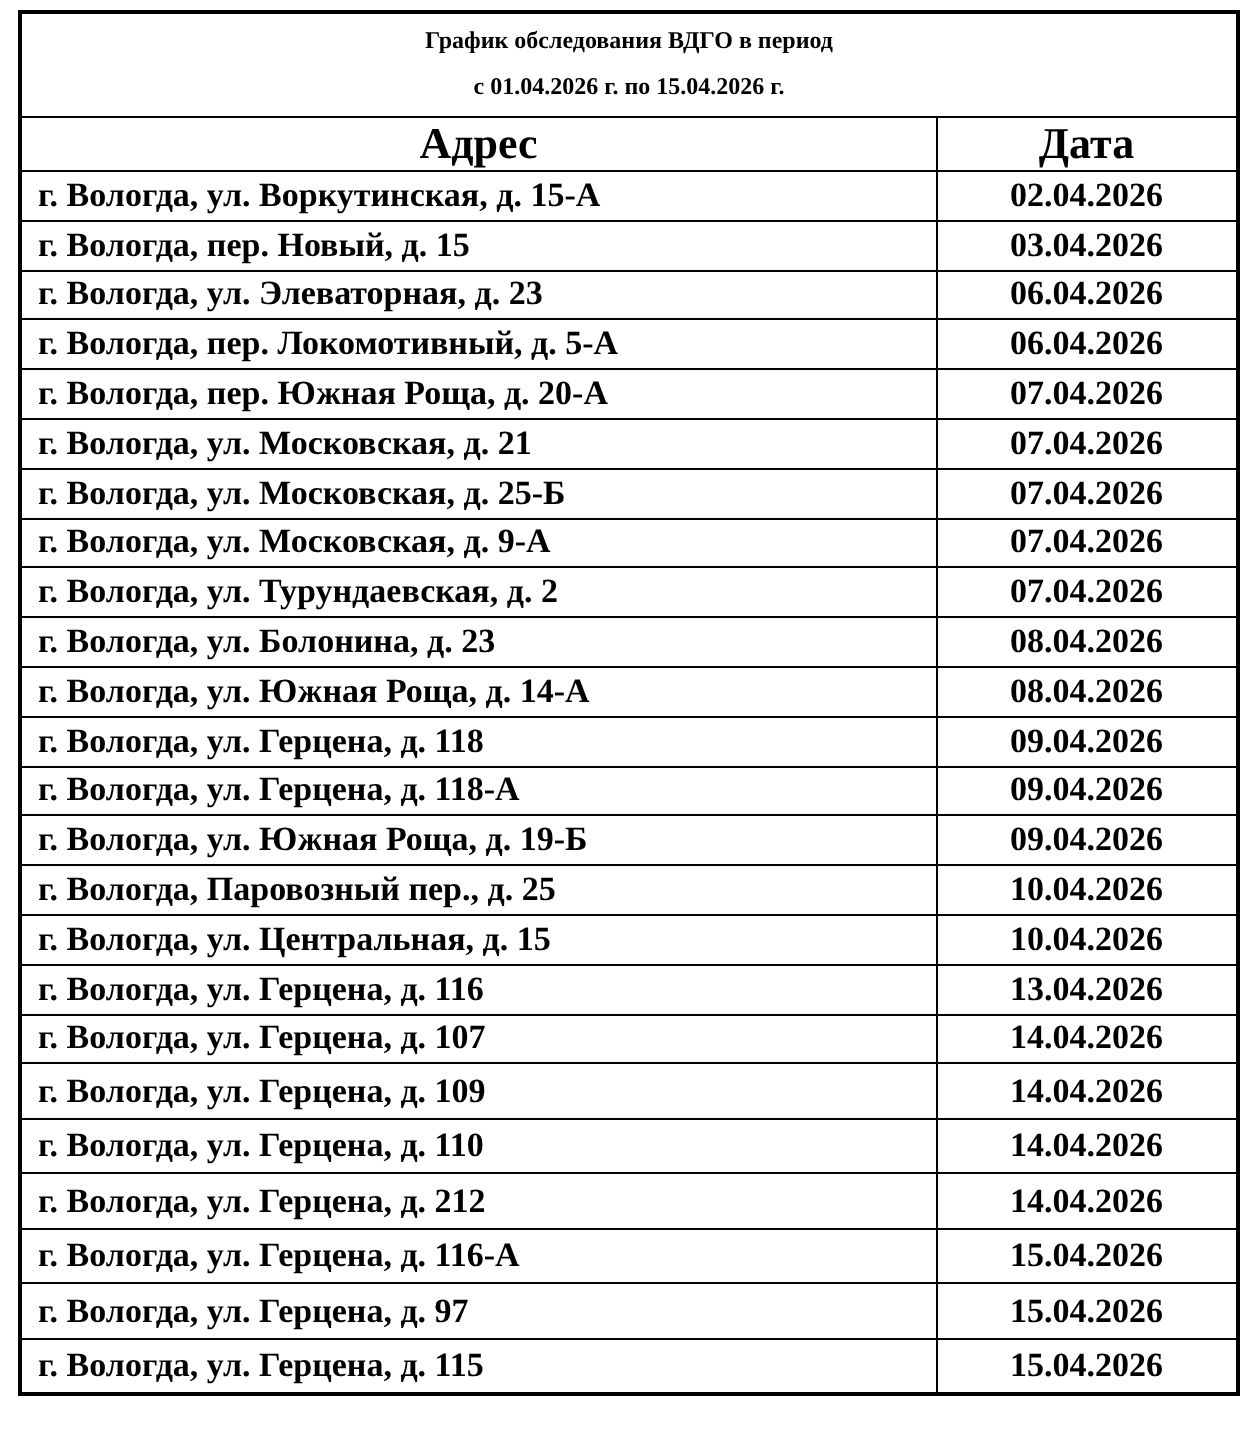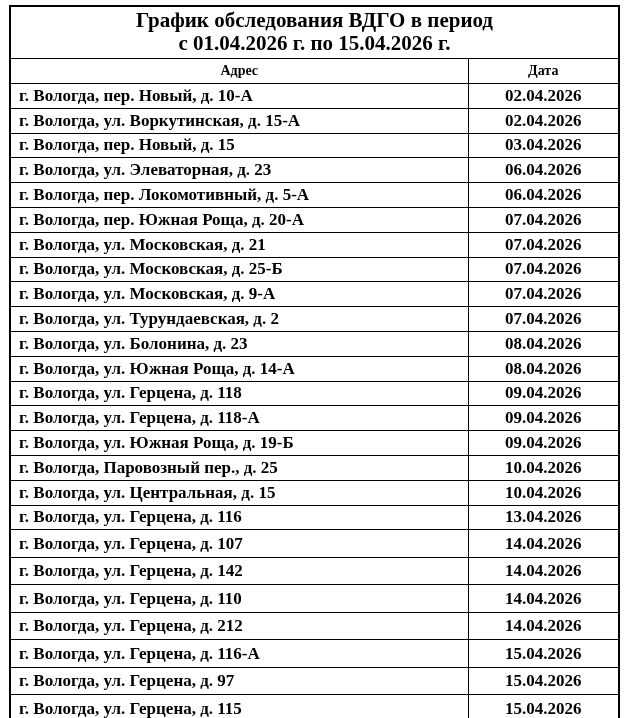--- a/index.html
+++ b/index.html
@@ -31,28 +31,28 @@
     font-weight: bold;
     color: #000000;
     overflow: hidden;
     white-space: nowrap;
   }
   col.c-addr { width: 458px; }
   col.c-date { width: 151px; }
 
   th.title-cell {
     text-align: center;
-    font-size: 21px;
+    font-size: 12px;
     line-height: 23px;
     padding: 2px 0 3px 0;
     white-space: normal;
   }
   tr.header-row th {
     text-align: center;
-    font-size: 14px;
+    font-size: 22px;
     height: 24px;
     padding: 0;
   }
   tbody td {
     font-size: 17px;
     height: 23.8px;
     padding: 0;
   }
   tbody td.addr {
     text-align: left;
@@ -79,24 +79,20 @@
           <div>График обследования ВДГО в период</div>
           <div>с 01.04.2026 г. по 15.04.2026 г.</div>
         </th>
       </tr>
       <tr class="header-row">
         <th>Адрес</th>
         <th>Дата</th>
       </tr>
     </thead>
     <tbody id="rows">
-  <tr>
-    <td class="addr">г. Вологда, пер. Новый, д. 10-А</td>
-    <td class="date">02.04.2026</td>
-  </tr>
 
   <tr>
     <td class="addr">г. Вологда, ул. Воркутинская, д. 15-А</td>
     <td class="date">02.04.2026</td>
   </tr>
 
   <tr>
     <td class="addr">г. Вологда, пер. Новый, д. 15</td>
     <td class="date">03.04.2026</td>
   </tr>
@@ -175,21 +171,21 @@
     <td class="addr">г. Вологда, ул. Герцена, д. 116</td>
     <td class="date">13.04.2026</td>
   </tr>
 
   <tr>
     <td class="addr">г. Вологда, ул. Герцена, д. 107</td>
     <td class="date">14.04.2026</td>
   </tr>
 
   <tr>
-    <td class="addr">г. Вологда, ул. Герцена, д. 142</td>
+    <td class="addr">г. Вологда, ул. Герцена, д. 109</td>
     <td class="date">14.04.2026</td>
   </tr>
 
   <tr>
     <td class="addr">г. Вологда, ул. Герцена, д. 110</td>
     <td class="date">14.04.2026</td>
   </tr>
 
   <tr>
     <td class="addr">г. Вологда, ул. Герцена, д. 212</td>

